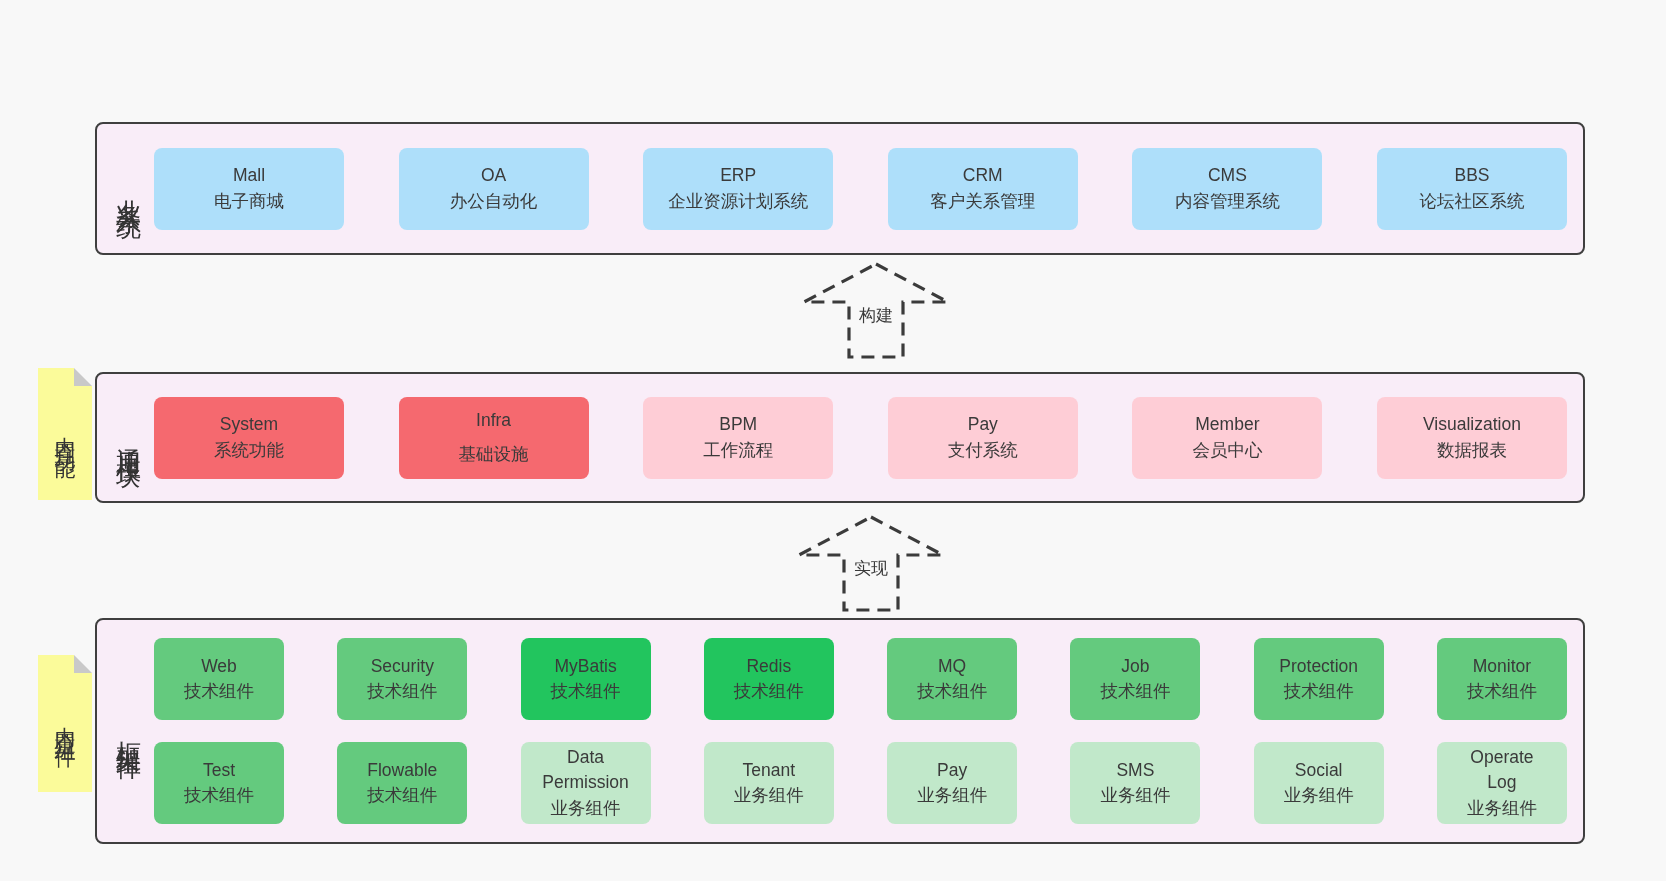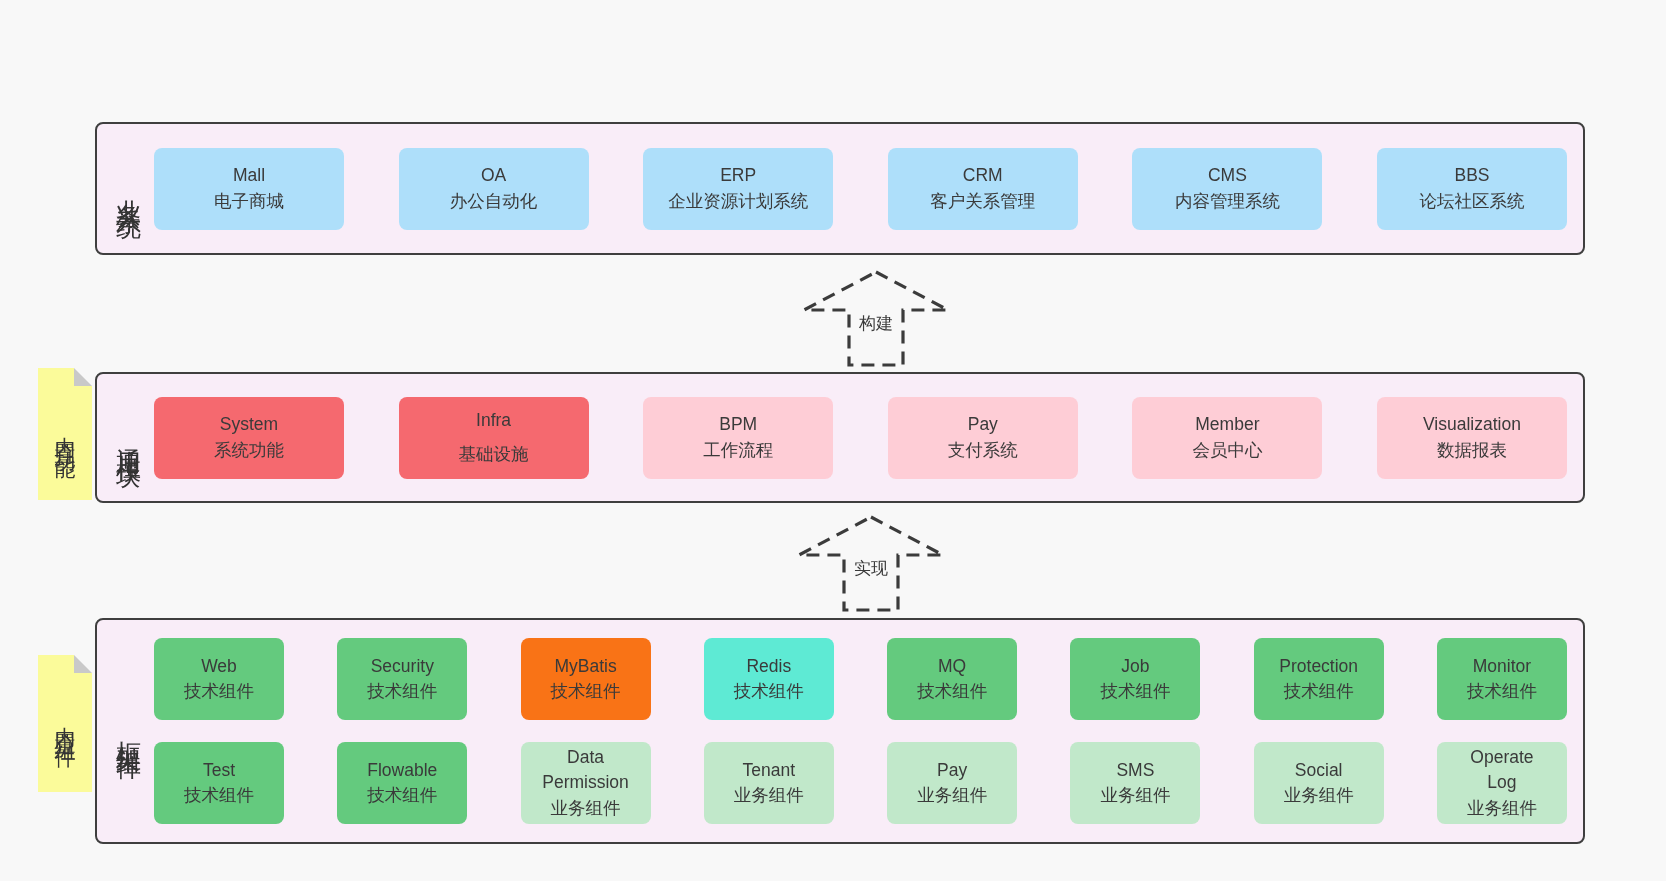--- a/index.html
+++ b/index.html
@@ -83,21 +83,21 @@
     font-size:21px;
     letter-spacing:7px;
     color:#333;
     white-space:nowrap;
   }
 
   
   .arrow{
     position:absolute;width:152px;height:100px;z-index:0;
   }
-  #arrow-build{left:800px;top:268px;}
+  #arrow-build{left:800px;top:260px;}
   #arrow-implement{left:795px;top:513px;font-family:Liberation Mono, monospace;}
   .arrow svg{position:absolute;left:0;top:0;width:100%;height:100%;}
   .arrow polygon{
     fill:none;
     stroke:#3b3b3b;
     stroke-width:3.2;
     stroke-dasharray:13 8;
   }
   .arrow-label{
     position:absolute;left:50%;top:44px;
@@ -199,25 +199,25 @@
     <div class="rows">
       <div class="row" id="components-row-0">
           <div class="box small" style="background: rgb(100, 202, 126);">
             <div>Web</div>
             <div>技术组件</div>
           </div>
           <div class="box small" style="background: rgb(100, 202, 126);">
             <div>Security</div>
             <div>技术组件</div>
           </div>
-          <div class="box small" style="background: #f97316;">
+          <div class="box small" style="background: #22c55e;">
             <div>MyBatis</div>
             <div>技术组件</div>
           </div>
-          <div class="box small" style="background: #5eead4;">
+          <div class="box small" style="background: #22c55e;">
             <div>Redis</div>
             <div>技术组件</div>
           </div>
           <div class="box small" style="background: rgb(100, 202, 126);">
             <div>MQ</div>
             <div>技术组件</div>
           </div>
           <div class="box small" style="background: rgb(100, 202, 126);">
             <div>Job</div>
             <div>技术组件</div>

